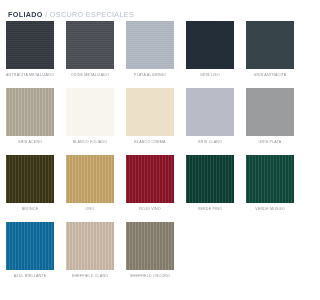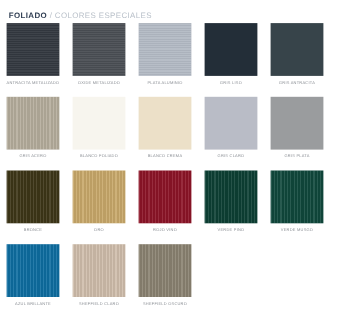--- a/index.html
+++ b/index.html
@@ -109,21 +109,21 @@
     white-space: nowrap;
     line-height: 1;
   }
 </style>
 </head>
 <body>
 
 <div class="page">
 
   <div class="header">
-    <span class="title-main">FOLIADO</span><span class="title-sep"> / </span><span class="title-sub">COLORES ESPECIALES</span>
+    <span class="title-main">FOLIADO</span><span class="title-sep"> / </span><span class="title-sub">OSCURO ESPECIALES</span>
   </div>
 
   <div class="grid">
 
     <div class="row">
       <div class="cell">
         <div class="swatch metal" style="background: rgb(51, 56, 64);"></div>
         <div class="label">ANTRACITA METALIZADO</div>
       </div>
       <div class="cell">

